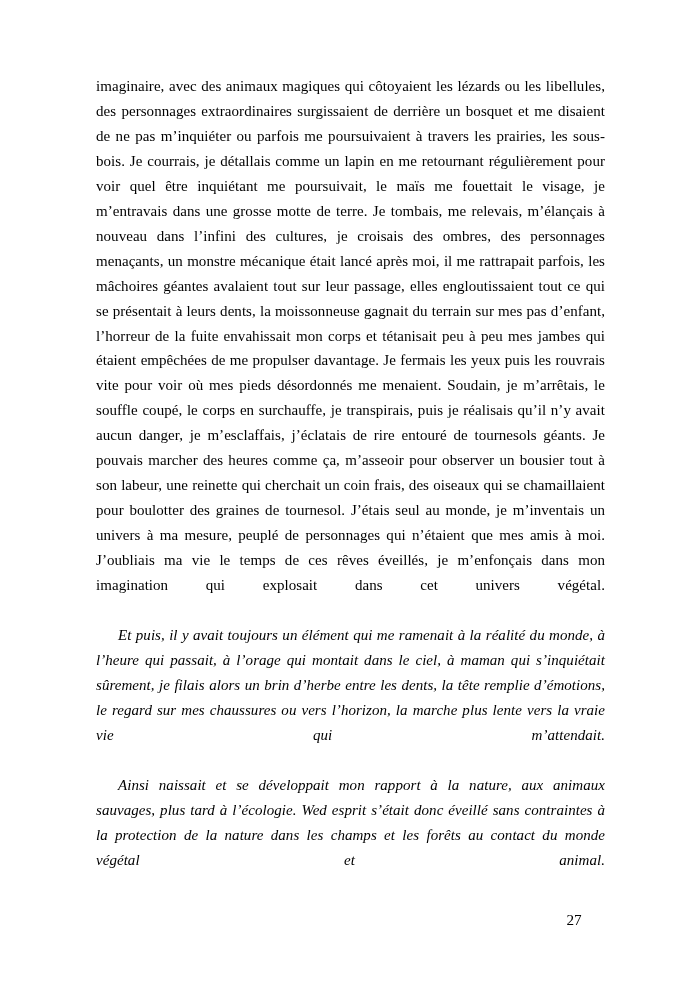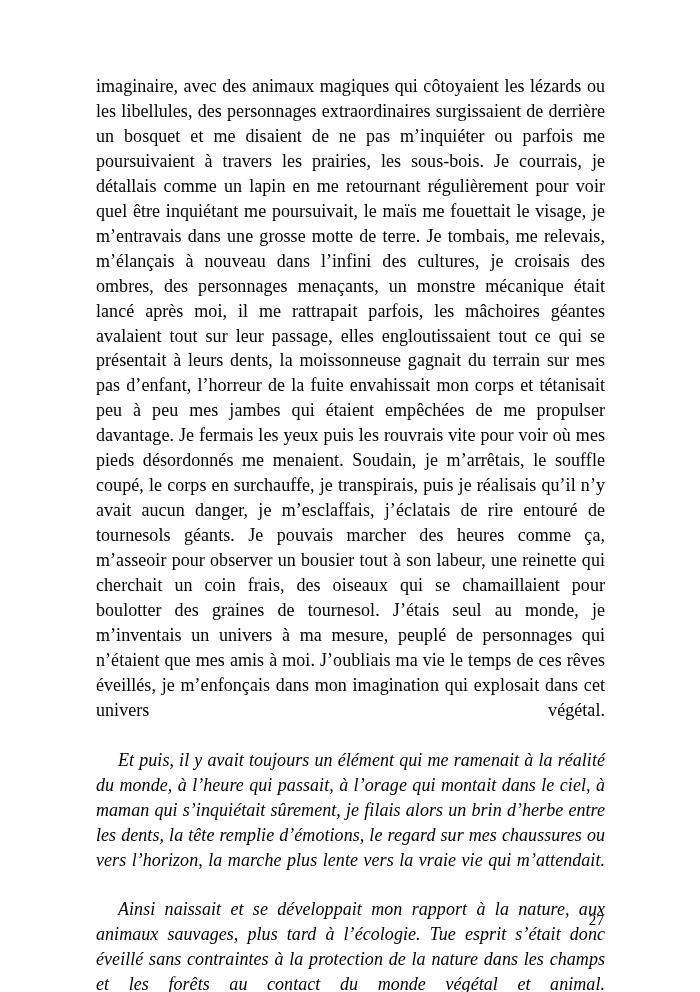--- a/index.html
+++ b/index.html
@@ -23,21 +23,21 @@
   }
   #text-block {
     position: absolute;
     left: 96px;
     top: 74px;
     width: 509px;
   }
   .para {
     margin: 0;
     padding: 0;
-    font-size: 18px;
+    font-size: 15px;
     line-height: 24.95px;
     text-align: justify;
     text-justify: inter-word;
     hyphens: none;
     -webkit-hyphens: none;
     word-spacing: 0.02em;
     letter-spacing: 0.003em;
   }
   .para.continued {
     text-indent: 0;
@@ -50,32 +50,32 @@
   .para:after {
     content: "";
     display: inline-block;
     width: 100%;
   }
   #page-number {
     position: absolute;
     right: 96px;
     top: 909px;
     width: 60px;
-    text-align: right;
+    text-align: center;
     font-size: 15.2px;
     line-height: 22px;
     font-family: "Liberation Serif", "DejaVu Serif", serif;
   }
 </style>
 </head>
 <body>
 
 <div id="page">
 
   <div id="text-block">
     <p class="para continued">imaginaire, avec des animaux magiques qui côtoyaient les lézards ou les libellules, des personnages extraordinaires surgissaient de derrière un bosquet et me disaient de ne pas m’inquiéter ou parfois me poursuivaient à travers les prairies, les sous-bois. Je courrais, je détallais comme un lapin en me retournant régulièrement pour voir quel être inquiétant me poursuivait, le maïs me fouettait le visage, je m’entravais dans une grosse motte de terre. Je tombais, me relevais, m’élançais à nouveau dans l’infini des cultures, je croisais des ombres, des personnages menaçants, un monstre mécanique était lancé après moi, il me rattrapait parfois, les mâchoires géantes avalaient tout sur leur passage, elles engloutissaient tout ce qui se présentait à leurs dents, la moissonneuse gagnait du terrain sur mes pas d’enfant, l’horreur de la fuite envahissait mon corps et tétanisait peu à peu mes jambes qui étaient empêchées de me propulser davantage. Je fermais les yeux puis les rouvrais vite pour voir où mes pieds désordonnés me menaient. Soudain, je m’arrêtais, le souffle coupé, le corps en surchauffe, je transpirais, puis je réalisais qu’il n’y avait aucun danger, je m’esclaffais, j’éclatais de rire entouré de tournesols géants. Je pouvais marcher des heures comme ça, m’asseoir pour observer un bousier tout à son labeur, une reinette qui cherchait un coin frais, des oiseaux qui se chamaillaient pour boulotter des graines de tournesol. J’étais seul au monde, je m’inventais un univers à ma mesure, peuplé de personnages qui n’étaient que mes amis à moi. J’oubliais ma vie le temps de ces rêves éveillés, je m’enfonçais dans mon imagination qui explosait dans cet univers végétal.</p>
     <p class="para indented">Et puis, il y avait toujours un élément qui me ramenait à la réalité du monde, à l’heure qui passait, à l’orage qui montait dans le ciel, à maman qui s’inquiétait sûrement, je filais alors un brin d’herbe entre les dents, la tête remplie d’émotions, le regard sur mes chaussures ou vers l’horizon, la marche plus lente vers la vraie vie qui m’attendait.</p>
-    <p class="para indented">Ainsi naissait et se développait mon rapport à la nature, aux animaux sauvages, plus tard à l’écologie. Tue esprit s’était donc éveillé sans contraintes à la protection de la nature dans les champs et les forêts au contact du monde végétal et animal.</p>
+    <p class="para indented">Ainsi naissait et se développait mon rapport à la nature, aux animaux sauvages, plus tard à l’écologie. Wed esprit s’était donc éveillé sans contraintes à la protection de la nature dans les champs et les forêts au contact du monde végétal et animal.</p>
   </div>
 
   <div id="page-number">27</div>
 
 </div>
 
 </body></html>

